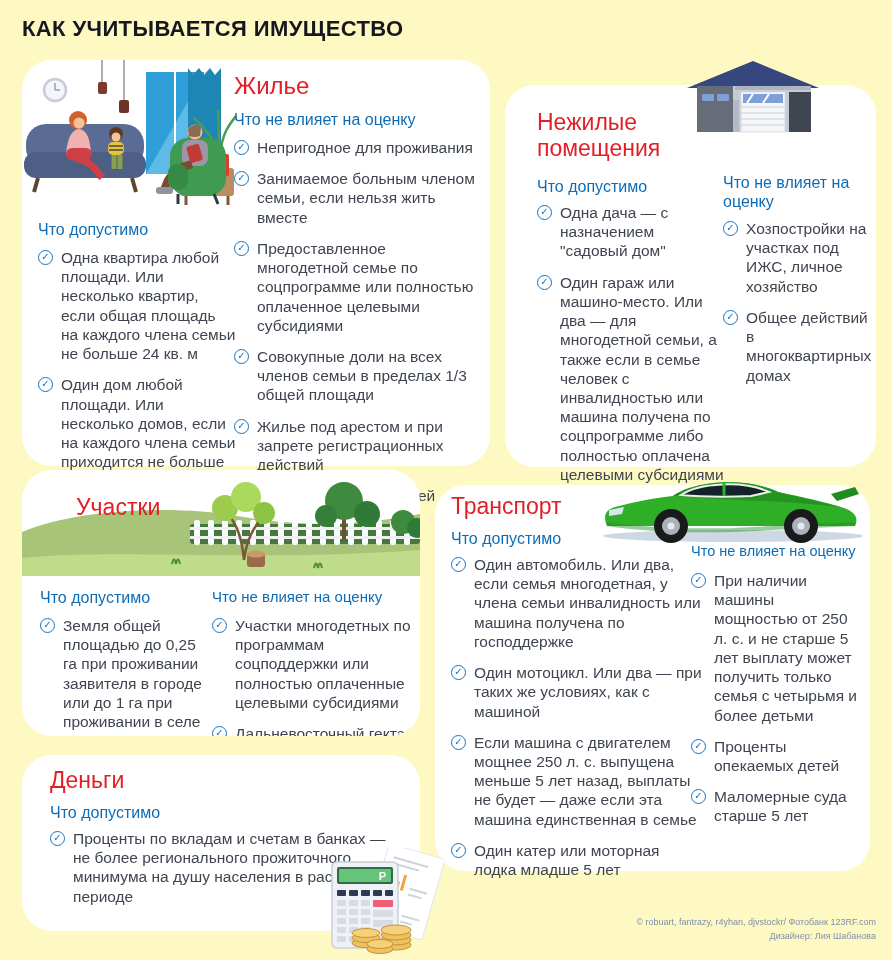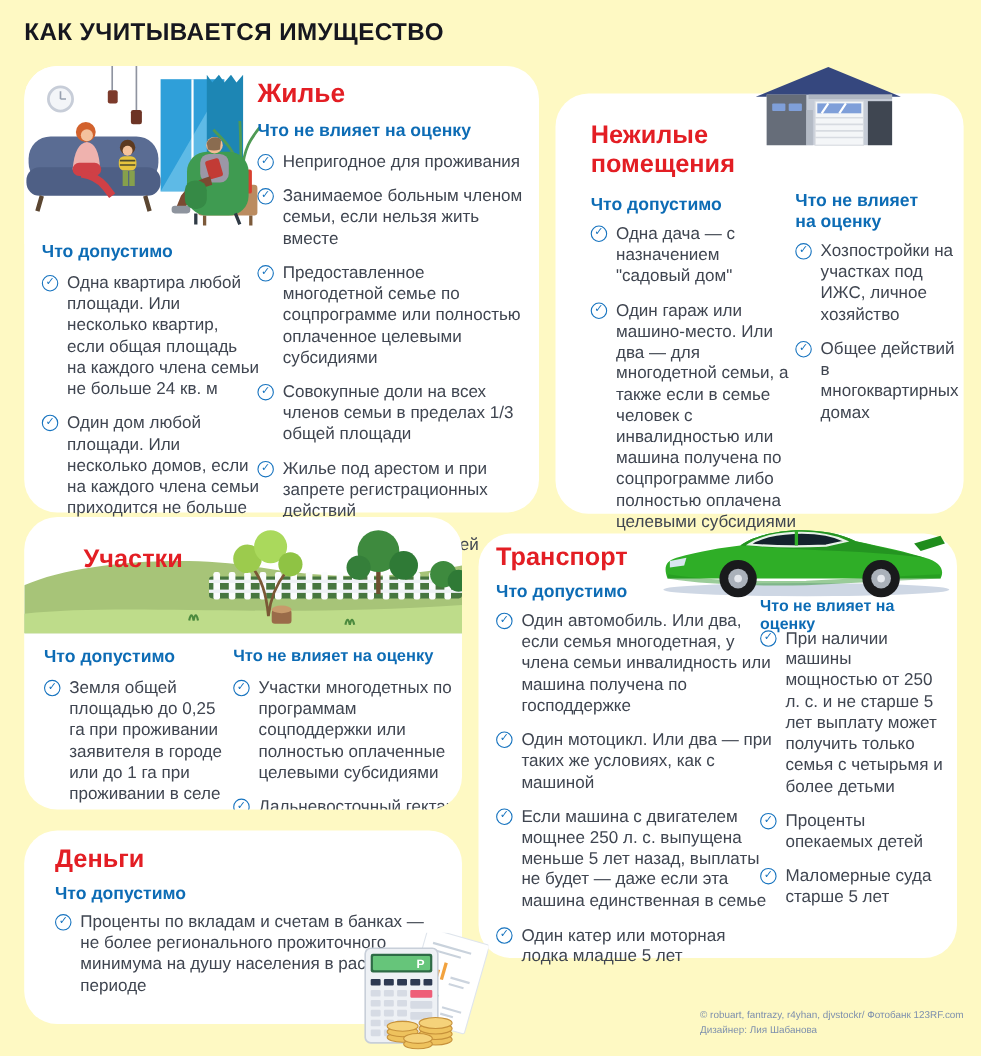--- a/index.html
+++ b/index.html
@@ -1,29 +1,29 @@
 <!DOCTYPE html>
 <html><head>
 <meta charset="utf-8">
 <style>
   *{margin:0;padding:0;box-sizing:border-box}
   body{font-family:"Liberation Sans","DejaVu Sans",sans-serif;background:#cde0f4}
   .page{position:relative;width:892px;height:960px;background:#fef9c3;overflow:hidden}
   .page-title{position:absolute;left:22px;top:16px;font-size:22px;font-weight:800;color:#16171f;letter-spacing:.4px}
   .card{position:absolute;background:#fff;border-radius:30px}
-  .red-title{color:#e31e24;font-weight:700;font-size:23px;line-height:1.15}
-  .blue-sub{color:#0d6cb5;font-weight:700;font-size:16px;line-height:1.2}
+  .red-title{color:#e31e24;font-weight:400;font-size:23px;line-height:1.15}
+  .blue-sub{color:#0d6cb5;font-weight:400;font-size:16px;line-height:1.2}
   .fit15{font-size:15px}
   .fit14{font-size:14.5px}
   .items{list-style:none}
   .item{display:flex;margin-bottom:12px;font-size:15.5px;color:#3f4550;line-height:1.24}
   .check{flex:0 0 15px;width:15px;height:15px;border:1.7px solid #1673bf;border-radius:50%;color:#1673bf;font-size:10px;line-height:12px;text-align:center;font-weight:700;margin:2px 8px 0 0}
   .abs{position:absolute}
   .illus{position:absolute}
-  .footer{position:absolute;right:16px;top:916px;font-size:9px;color:#7e90ad;line-height:1.5}
+  .footer{position:absolute;right:16px;top:916px;text-align:right;font-size:9px;color:#7e90ad;line-height:1.5}
   
   .card-housing{left:22px;top:60px;width:468px;height:406px}
   .housing-illus{left:0;top:0;width:216px;height:162px;border-radius:30px 0 0 0;overflow:hidden}
   .housing-title{left:212px;top:12px;font-size:24px}
   .housing-sub-right{left:212px;top:50px}
   .housing-list-right{left:212px;top:78px;width:246px}
   .housing-sub-left{left:16px;top:160px}
   .housing-list-left{left:16px;top:188px;width:198px}
   
   .card-nonres{left:505px;top:85px;width:371px;height:382px}

